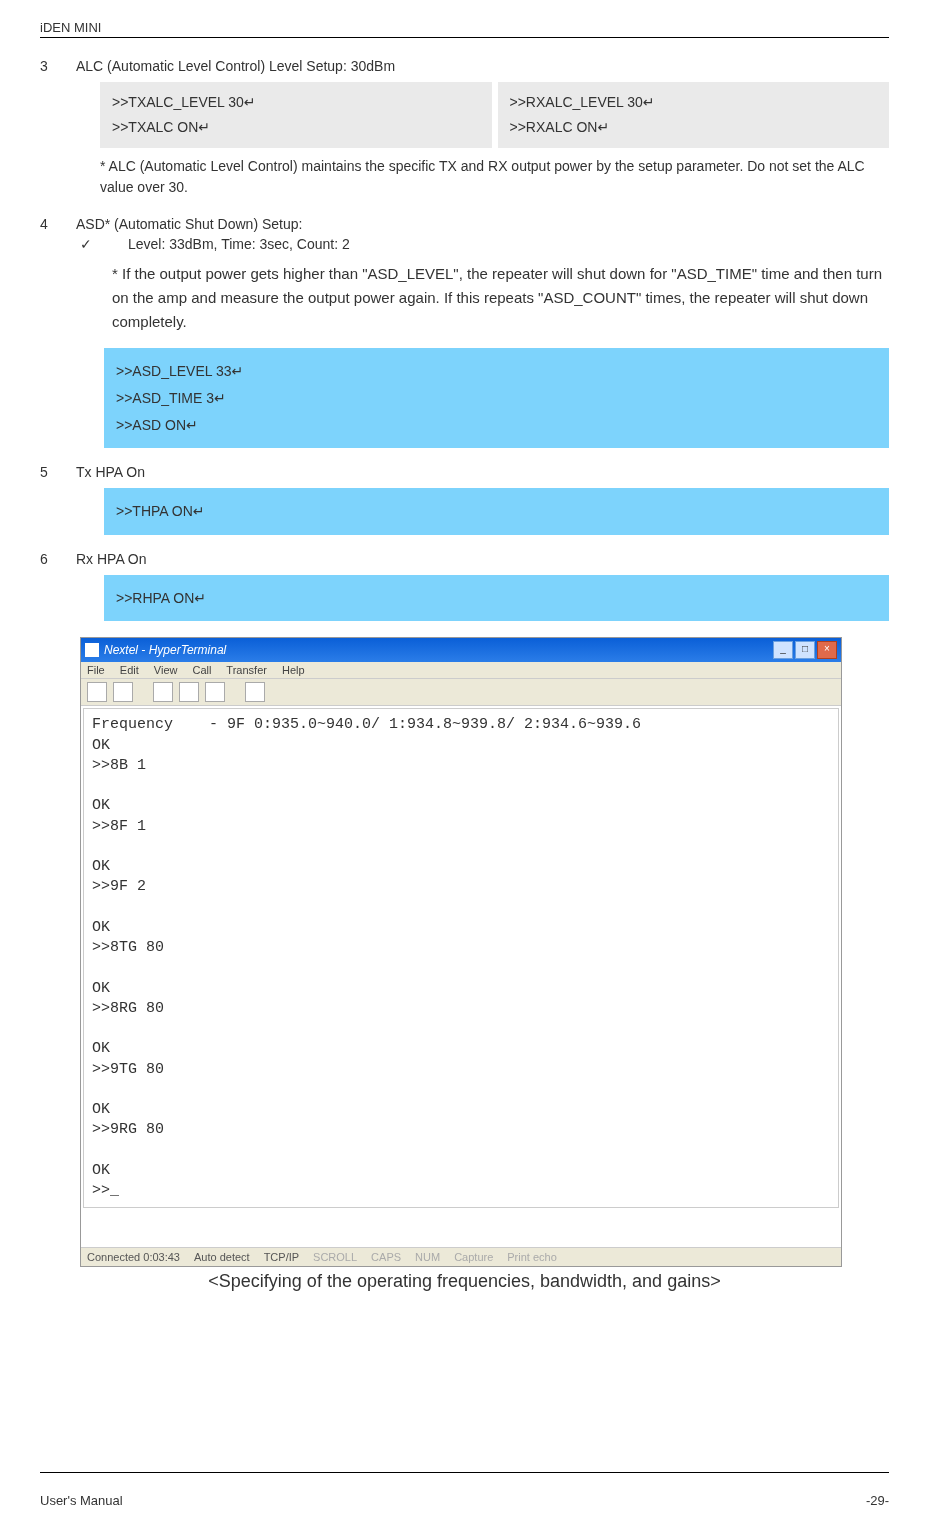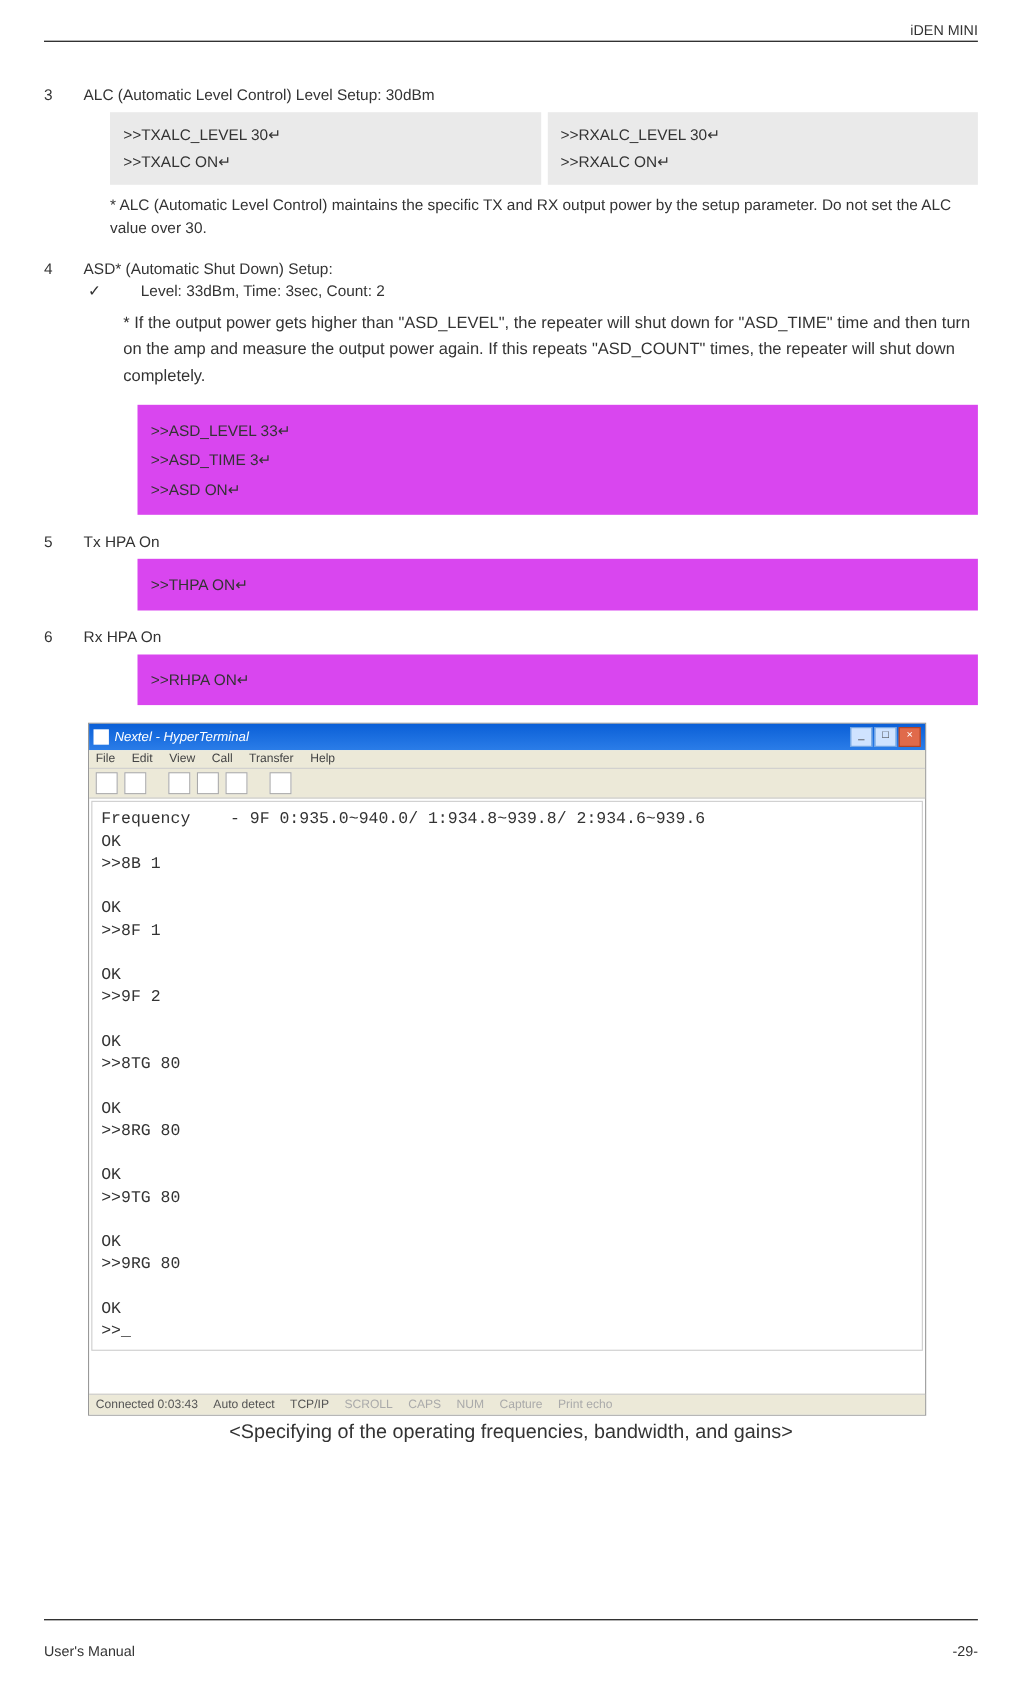--- a/index.html
+++ b/index.html
@@ -11,25 +11,24 @@
       background: #fff;
       width: 929px;
     }
     .page {
       padding: 20px 40px 10px 40px;
       position: relative;
       min-height: 1528px;
       box-sizing: border-box;
     }
     .header-right {
-      text-align: right;
       font-size: 13px;
       border-bottom: 1px solid #000;
       padding-bottom: 2px;
-      margin-bottom: 40px;
+      margin-bottom: 20px;
     }
     .section {
       margin-bottom: 16px;
     }
     .num-row {
       display: flex;
       align-items: flex-start;
     }
     .num {
       width: 36px;
@@ -44,23 +43,23 @@
       gap: 6px;
     }
     .code-box {
       background: #eaeaea;
       padding: 8px 12px;
       flex: 1;
       font-size: 14px;
       line-height: 1.8;
     }
     .code-box-full {
-      background: #d946ef;
+      background: #7dd3fc;
       padding: 10px 12px;
-      margin: 8px 0 14px 85px;
+      margin: 8px 0 14px 64px;
       line-height: 1.9;
     }
     .note {
       margin: 8px 0 18px 60px;
       line-height: 1.5;
     }
     .note-indent {
       margin: 10px 0 14px 72px;
       line-height: 1.6;
       font-size: 15px;

